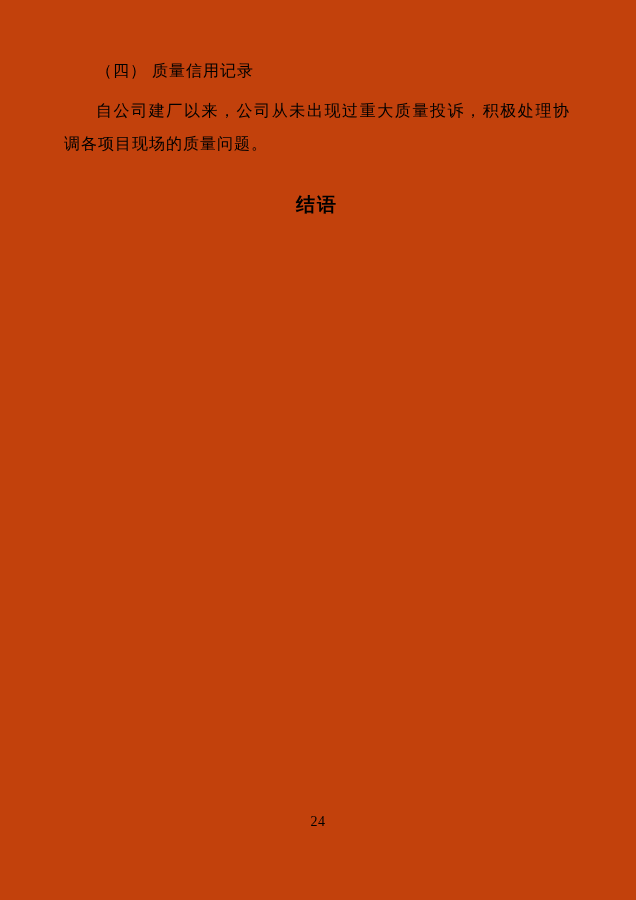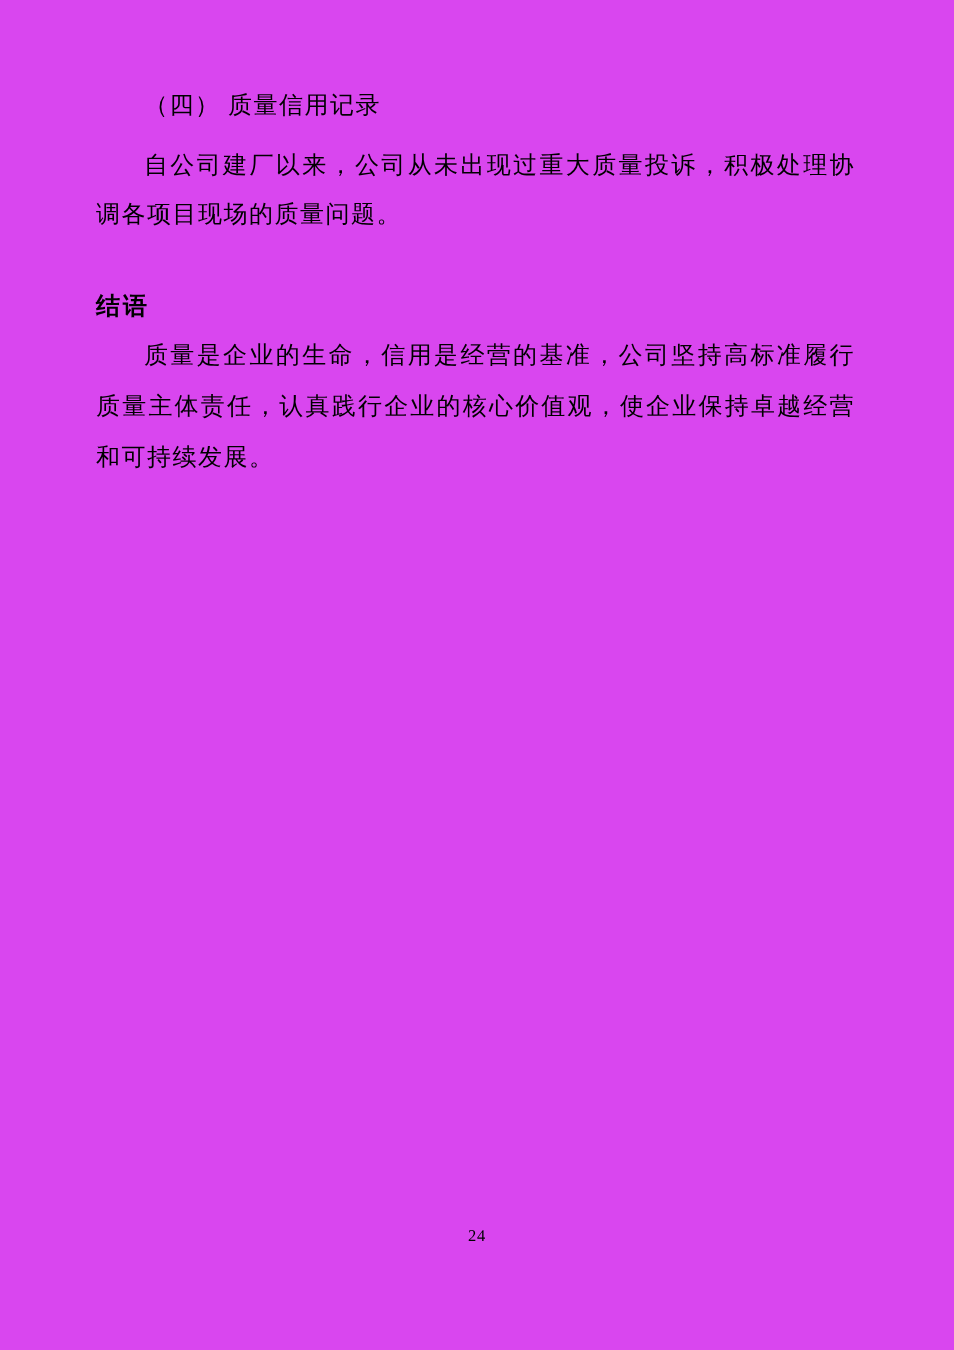--- a/index.html
+++ b/index.html
@@ -4,21 +4,21 @@
 <style>
   html, body {
     margin: 0;
     padding: 0;
     background: #ffffff;
   }
   .page {
     position: relative;
     width: 636px;
     height: 900px;
-    background: #d946ef;
+    background: #c2410c;
     overflow: hidden;
     font-family: "Liberation Serif", "DejaVu Serif", serif;
     color: #000000;
   }
   .content {
     position: absolute;
     left: 64px;
     right: 66px;
     top: 54px;
     font-size: 16px;
@@ -31,41 +31,41 @@
     font-weight: normal;
     font-size: 16px;
     margin: 0 0 6px 0;
     text-align: left;
   }
   .body-para {
     margin: 0;
     text-indent: 2em;
   }
   .conclusion-title {
+    text-align: center;
     text-indent: 0;
-    font-size: 16px;
+    font-size: 19px;
     font-weight: bold;
     letter-spacing: 2px;
     line-height: 33.6px;
     margin: 27px 0 0 0;
   }
   .page-number {
     position: absolute;
     left: 0;
     right: 0;
     bottom: 70px;
     text-align: center;
-    font-size: 11px;
+    font-size: 14px;
     letter-spacing: 0.5px;
   }
 </style>
 </head>
 <body>
 
 <div class="page">
   <div class="content">
     <div class="section-heading">（四） 质量信用记录</div>
     <p class="body-para">自公司建厂以来，公司从未出现过重大质量投诉，积极处理协调各项目现场的质量问题。</p>
     <h2 class="conclusion-title">结语</h2>
-    <p class="body-para">质量是企业的生命，信用是经营的基准，公司坚持高标准履行质量主体责任，认真践行企业的核心价值观，使企业保持卓越经营和可持续发展。</p>
   </div>
   <div class="page-number">24</div>
 </div>
 
 </body></html>

